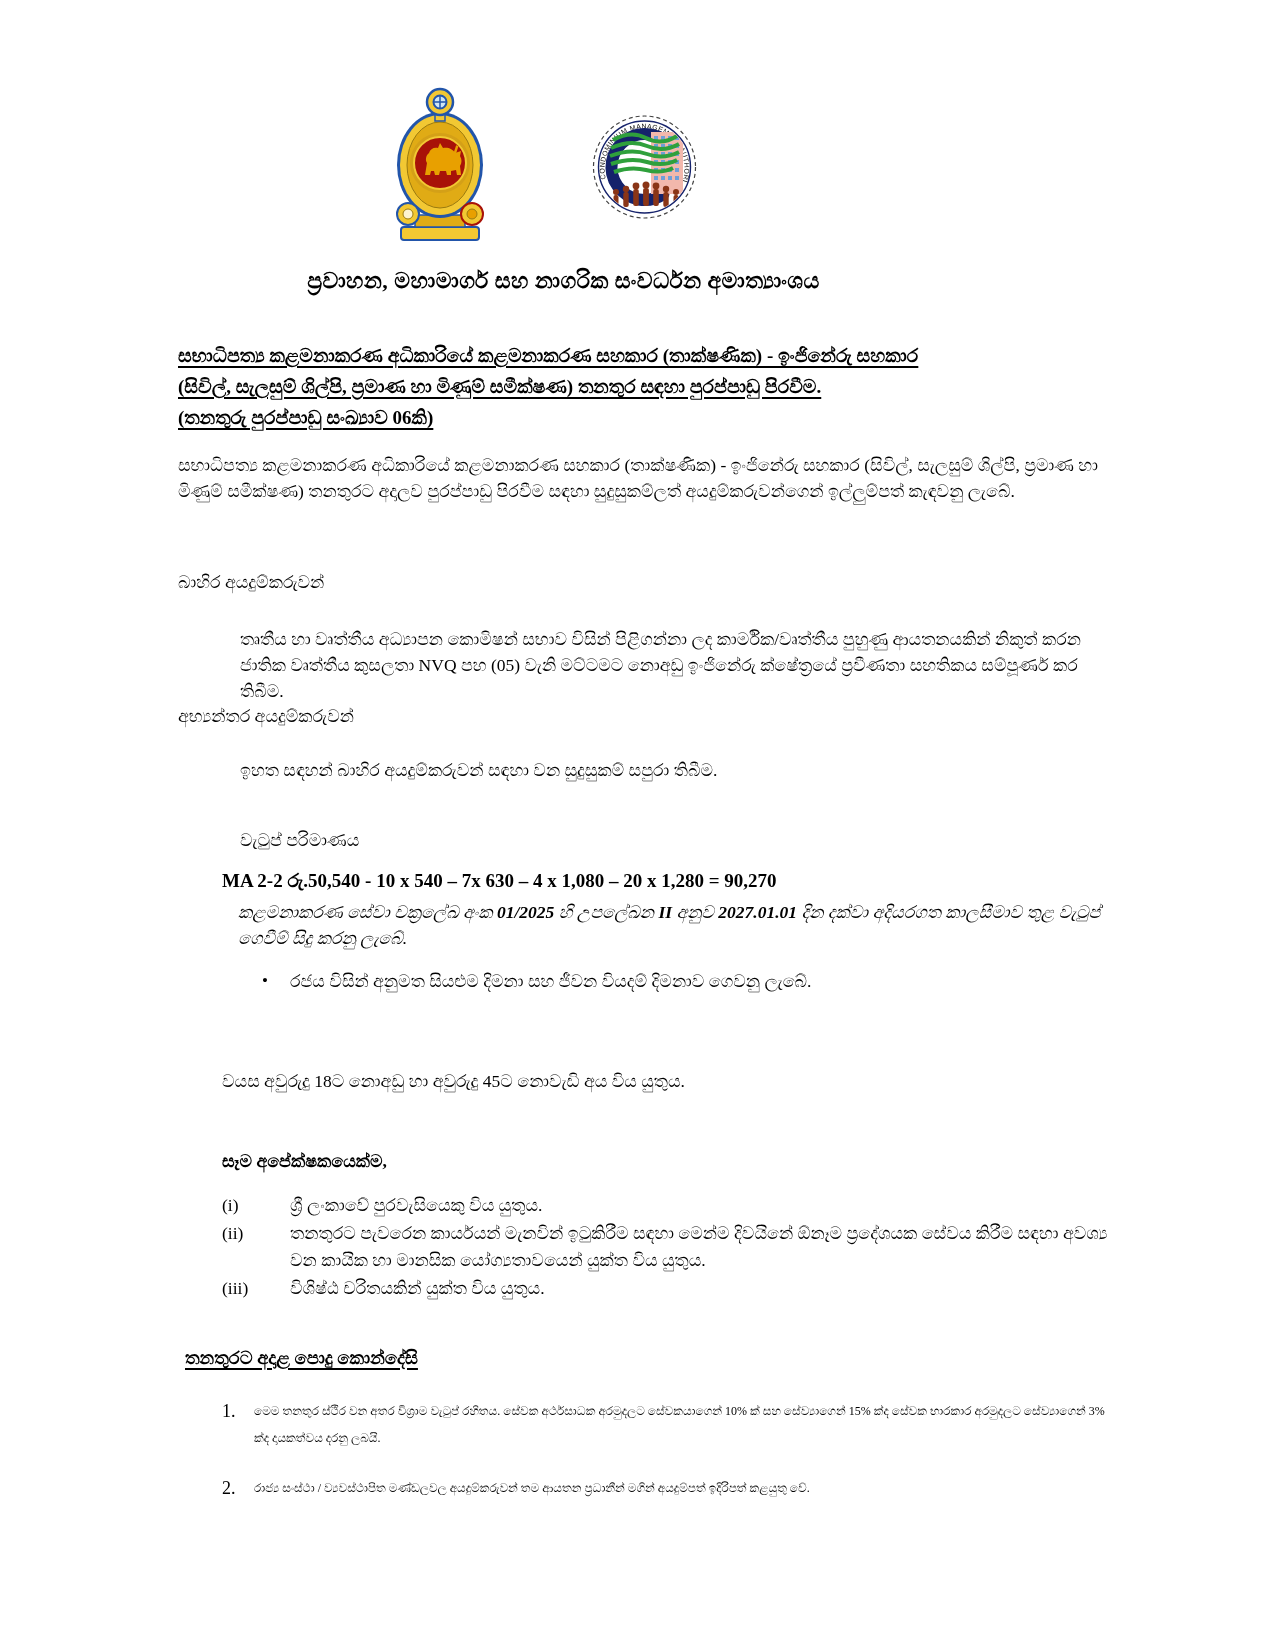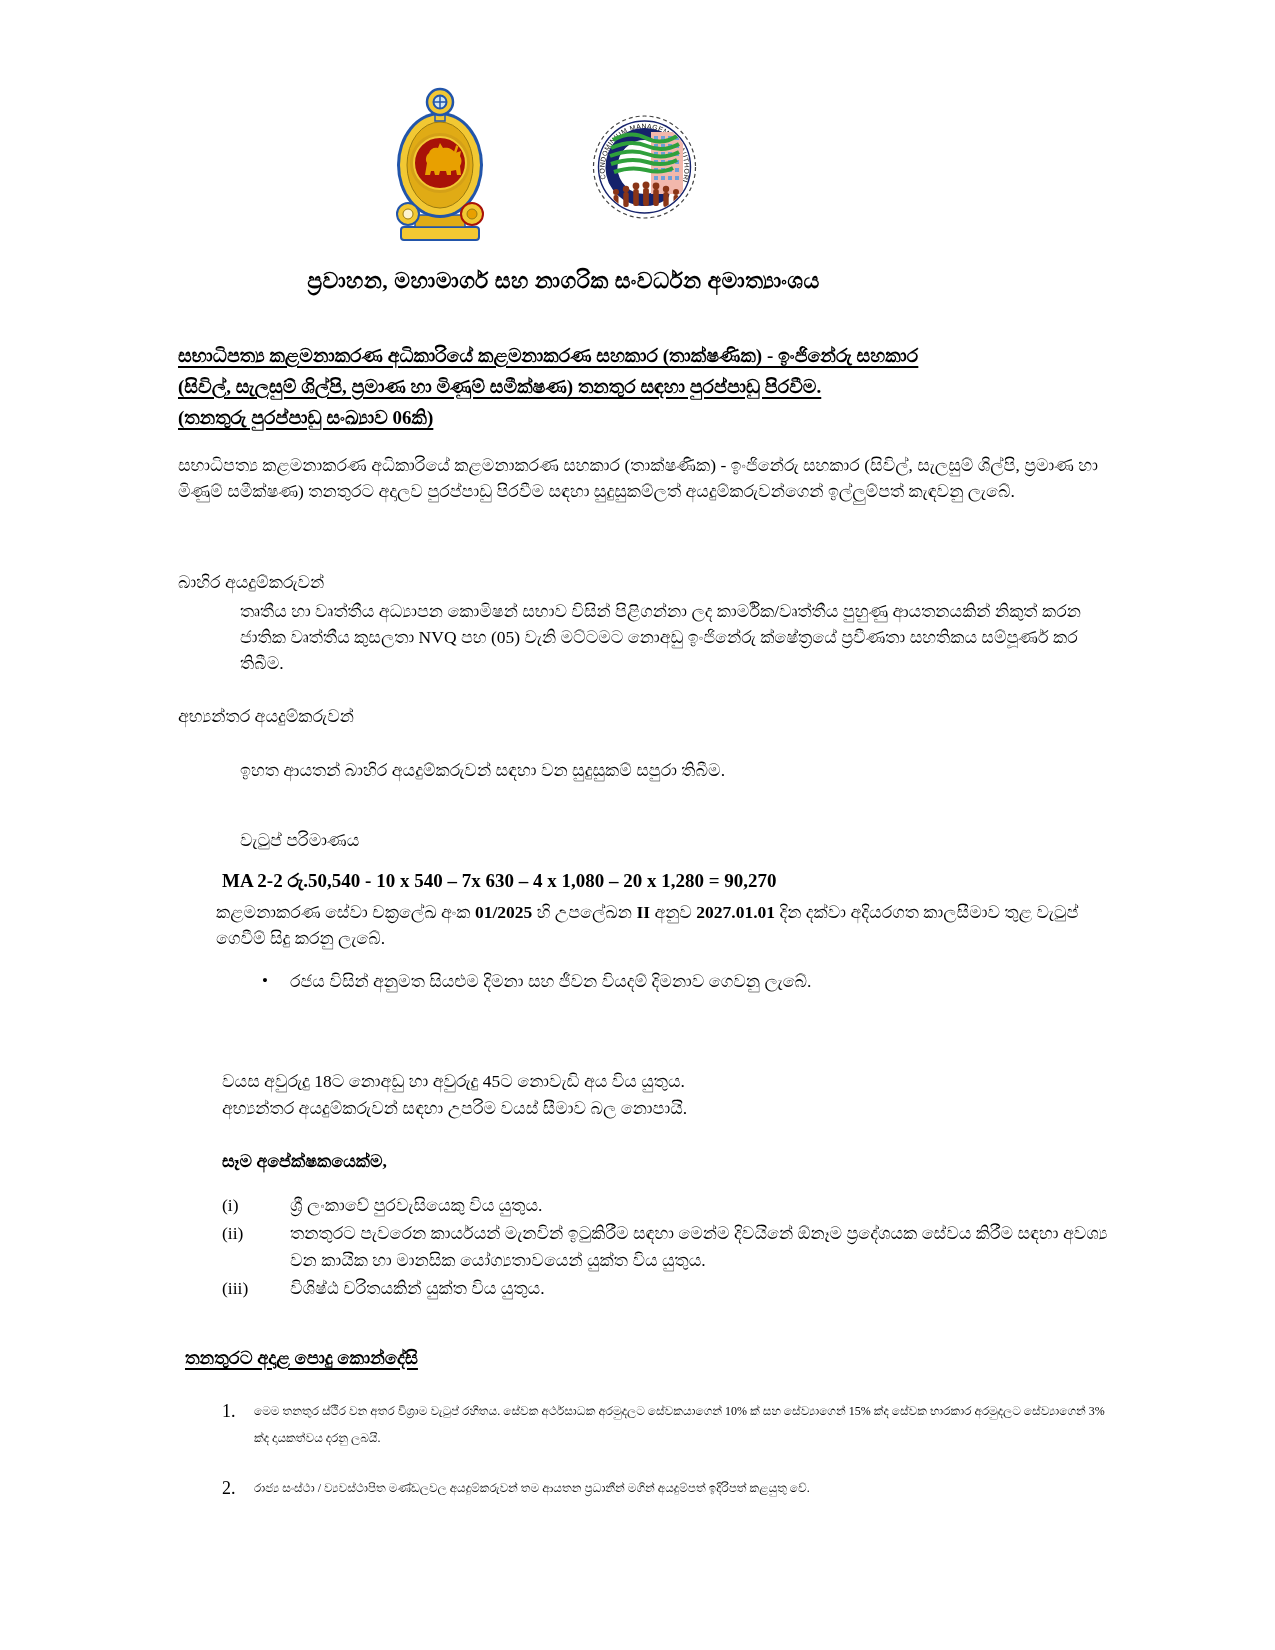--- a/index.html
+++ b/index.html
@@ -21,26 +21,26 @@
   .heading{
     left:178px;top:340px;width:960px;
     font-size:19px;font-weight:bold;
     line-height:31px;
   }
   .heading .u{text-decoration:underline;text-underline-offset:4px;text-decoration-thickness:1.5px;}
   .body-text{font-size:17.5px;line-height:26px;}
   .intro{left:178px;top:452px;width:930px;}
   .sec-head{font-size:17.5px;}
   .ext-head{left:178px;top:572px;}
-  .ext-body{left:240px;top:598px;width:872px;}
+  .ext-body{left:240px;top:626px;width:872px;}
   .int-head{left:178px;top:706px;}
   .int-body{left:240px;top:757px;width:872px;}
   .sal-head{left:240px;top:830px;}
   .sal-scale{left:222px;top:870px;font-size:19px;font-weight:bold;}
-  .sal-note{left:216px;top:899px;width:893px;}
+  .sal-note{left:238px;top:899px;width:893px;font-style:italic;}
   .b{font-weight:bold;}
   .bullet-row{left:262px;top:968px;width:840px;display:flex;gap:22px;}
   .bullet-dot{font-size:17px;line-height:26px;}
   .age{left:222px;top:1042px;width:880px;line-height:27px;margin-top:26px;}
   .cand-intro{left:222px;top:1148px;font-weight:bold;}
   .cand-list{left:222px;top:1192px;width:895px;}
   .li-row{display:flex;margin-bottom:1px;}
   .li-num{width:68px;flex:0 0 68px;font-size:17.5px;line-height:27px;}
   .li-text{flex:1;font-size:17.5px;line-height:27px;}
   .cond-head{left:185px;top:1348px;font-size:18px;font-weight:bold;}
@@ -182,35 +182,34 @@
     <div><span class="u">(සිවිල්, සැලසුම් ශිල්පි, ප්‍රමාණ හා මිණුම් සමීක්ෂණ) තනතුර සඳහා පුරප්පාඩු පිරවීම.</span></div>
     <div><span class="u">(තනතුරු පුරප්පාඩු සංඛ්‍යාව 06කි)</span></div>
   </div>
 
   <div class="abs intro body-text">සභාධිපත්‍ය කළමනාකරණ අධිකාරියේ කළමනාකරණ සහකාර (තාක්ෂණික) - ඉංජිනේරු සහකාර (සිවිල්, සැලසුම් ශිල්පි, ප්‍රමාණ හා මිණුම් සමීක්ෂණ) තනතුරට අදාලව පුරප්පාඩු පිරවීම සඳහා සුදුසුකම්ලත් අයදුම්කරුවන්ගෙන්  ඉල්ලුම්පත් කැඳවනු ලැබේ.</div>
 
   <div class="abs ext-head sec-head">බාහිර  අයදුම්කරුවන්</div>
   <div class="abs ext-body body-text">තෘතීය හා වෘත්තීය අධ්‍යාපන කොමිෂන් සභාව විසින් පිළිගන්නා ලද කාර්මික/වෘත්තීය පුහුණු ආයතනයකින් නිකුත් කරන ජාතික වෘත්තීය කුසලතා NVQ පහ (05) වැනි මට්ටමට නොඅඩු ඉංජිනේරු ක්ෂේත්‍රයේ ප්‍රවීණතා සහතිකය සම්පූර්ණ කර තිබීම.</div>
 
   <div class="abs int-head sec-head">අභ්‍යන්තර අයදුම්කරුවන්</div>
-  <div class="abs int-body body-text">ඉහත ආයතන් බාහිර අයදුම්කරුවන් සඳහා වන සුදුසුකම් සපුරා තිබීම.</div>
+  <div class="abs int-body body-text">ඉහත සඳහන් බාහිර අයදුම්කරුවන් සඳහා වන සුදුසුකම් සපුරා තිබීම.</div>
 
   <div class="abs sal-head sec-head">වැටුප් පරිමාණය</div>
   <div class="abs sal-scale">MA 2-2 රු.50,540 - 10 x 540 – 7x 630 – 4 x 1,080 – 20 x 1,280 = 90,270</div>
   <div class="abs sal-note body-text">
     <span>කළමනාකරණ සේවා චක්‍රලේඛ අංක </span><span class="b">01/2025</span><span> හි උපලේඛන </span><span class="b">II</span><span> අනුව </span><span class="b">2027.01.01</span><span> දින දක්වා අදියරගත කාලසීමාව තුළ වැටුප් ගෙවීම් සිදු කරනු ලැබේ.</span>
   </div>
   <div class="abs bullet-row">
     <span class="bullet-dot">•</span>
     <span class="body-text">රජය විසින් අනුමත සියළුම දිමනා සහ ජීවන වියදම් දිමනාව ගෙවනු ලැබේ.</span>
   </div>
 
   <div class="abs age body-text">
     <div>වයස අවුරුදු 18ට නොඅඩු හා අවුරුදු 45ට නොවැඩි අය විය යුතුය.</div>
-    <div>අභ්‍යන්තර අයදුම්කරුවන් සඳහා උපරිම වයස් සීමාව බල නොපායි.</div>
   </div>
 
   <div class="abs cand-intro body-text">සෑම අපේක්ෂකයෙක්ම,</div>
   <div class="abs cand-list">
     <div class="li-row">
       <div class="li-num">(i)</div>
       <div class="li-text">ශ්‍රී ලංකාවේ පුරවැසියෙකු විය යුතුය.</div>
     </div>
     <div class="li-row">
       <div class="li-num">(ii)</div>

